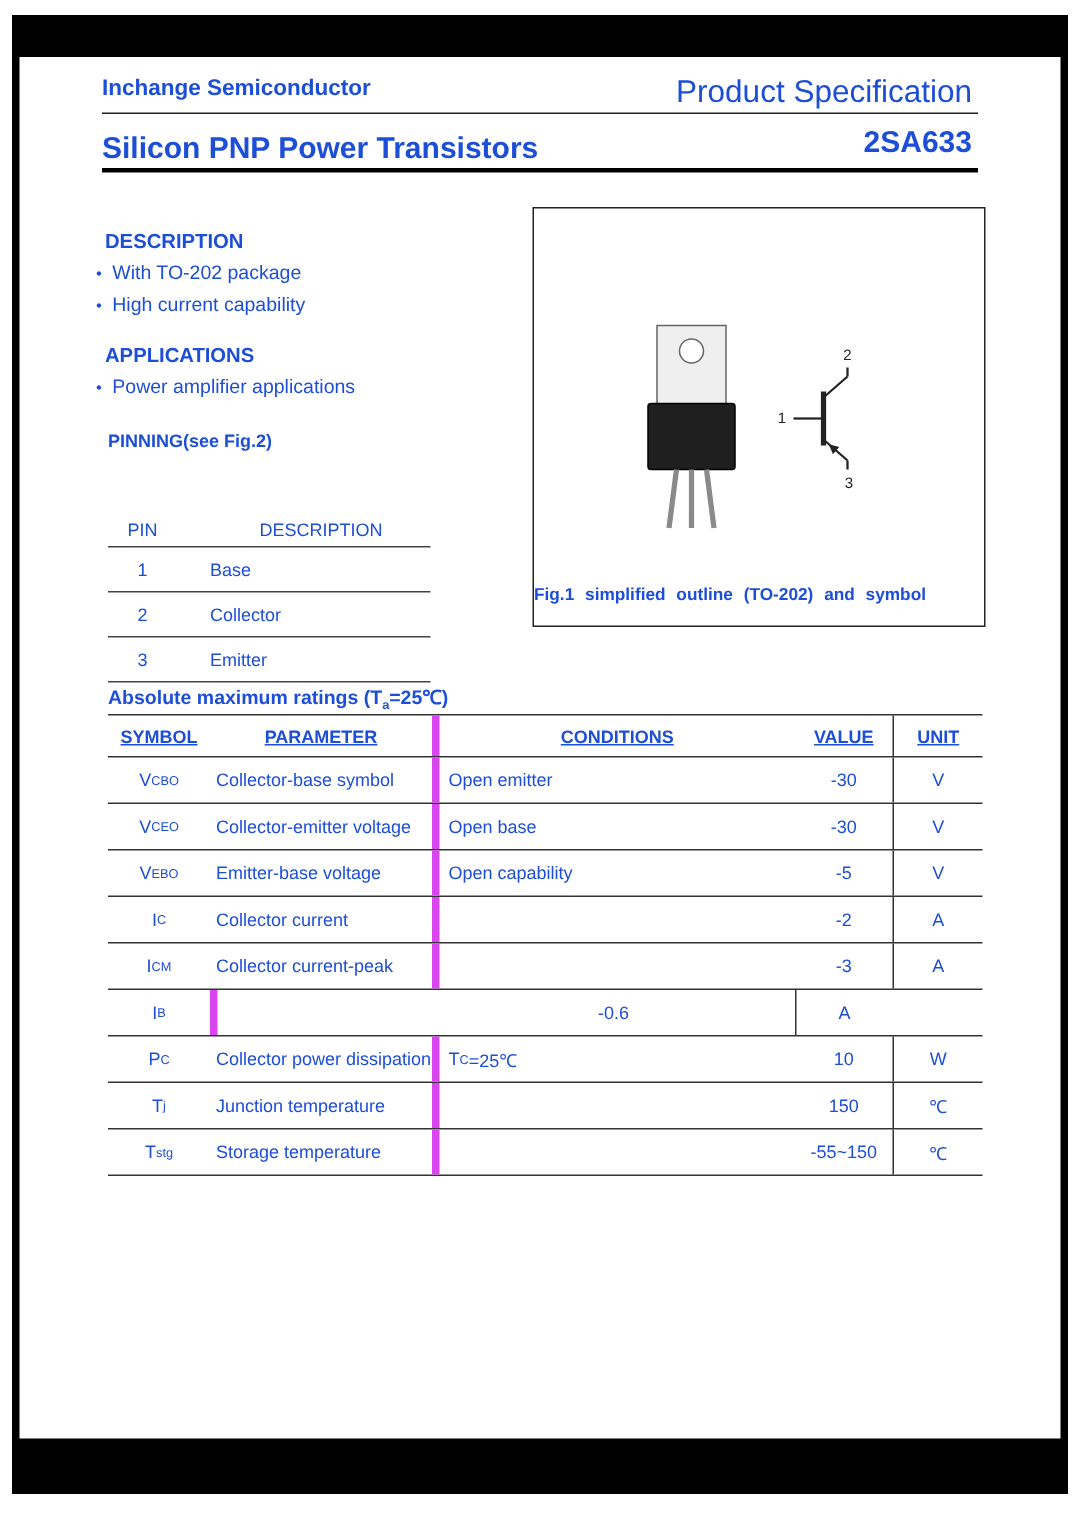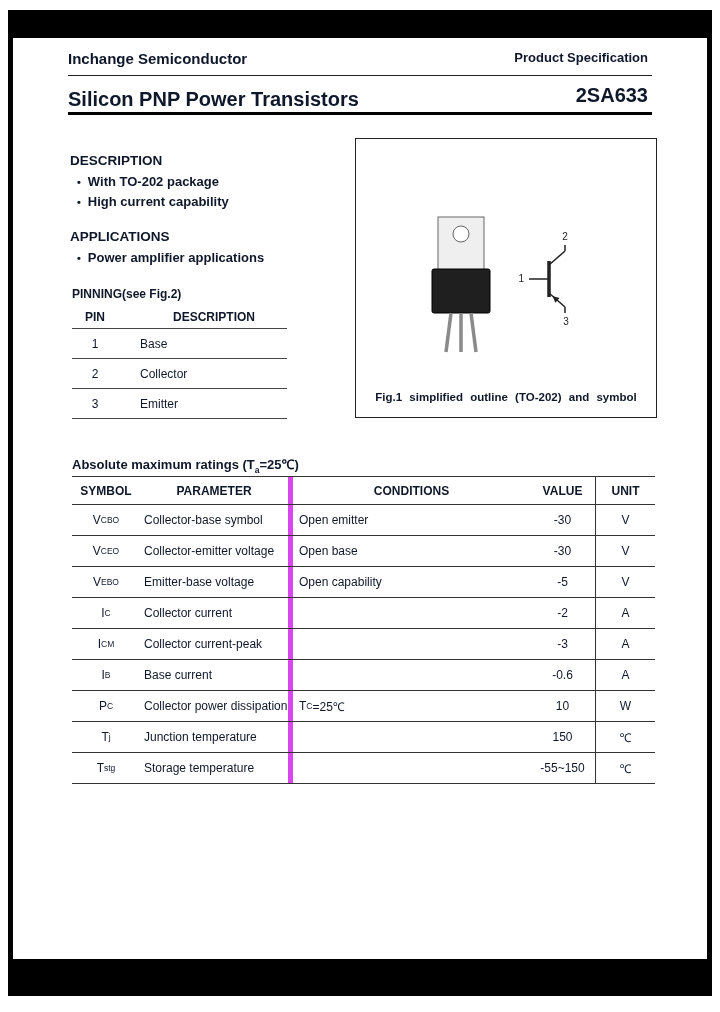--- a/index.html
+++ b/index.html
@@ -1,63 +1,63 @@
 <!DOCTYPE html>
 <html><head>
 <meta charset="utf-8">
 <style>
   html,body { margin:0; padding:0; background:#fff; }
   .page {
     position:relative; width:720px; height:1012px; background:#fff;
-    font-family:"Liberation Sans", sans-serif; color:#0f172a; overflow:hidden;
+    font-family:"Liberation Sans", sans-serif; color:#1d4ed8; overflow:hidden;
   }
   .frame {
     position:absolute; left:8px; top:10px; width:704px; height:986px;
     box-sizing:border-box; border-style:solid; border-color:#000;
     border-width:28px 5px 37px 5px;
   }
   .abs { position:absolute; }
 
   .company   { left:68px; top:50px;  font-size:15px; font-weight:bold; }
-  .doctype   { right:72px; top:50px; font-size:13px; font-weight:bold; }
+  .doctype   { right:72px; top:50px; font-size:21px; font-weight:normal; }
   .rule-thin { left:68px; top:75px;  width:584px; height:1px; background:#222; }
   .title     { left:68px; top:88px;  font-size:20px; font-weight:bold; }
   .partnum   { right:72px; top:84px; font-size:20px; font-weight:bold; }
   .rule-thick{ left:68px; top:112px; width:584px; height:3px; background:#000; }
 
   .sec-head  { font-size:13.5px; font-weight:bold; }
-  .bullet-list { left:77px; font-size:13px;font-weight:bold; }
+  .bullet-list { left:64px; font-size:13px; }
   .bullet-item { line-height:19px; }
   .bullet-item::before { content:"\2022"; margin-right:7px; font-size:11px; }
 
   .pin-head { left:72px; top:287px; font-size:12px; font-weight:bold; }
   .pin-table { left:72px; top:306px; width:215px; font-size:12px; }
   .pin-row { display:grid; grid-template-columns:46px 169px; border-bottom:1px solid #444; }
-  .pin-row.hdr { height:22px; font-weight:bold; }
+  .pin-row.hdr { height:22px; font-weight:normal;margin-top:36px; }
   .pin-row.bdy { height:29px; }
   .pin-row > div { display:flex; align-items:center; }
   .pin-col1 { justify-content:center; }
   .pin-col2 { padding-left:22px; }
   .pin-row.hdr .pin-col2 { padding-left:55px; }
 
   .figure-box {
     left:355px; top:138px; width:302px; height:280px;
     border:1px solid #222; box-sizing:border-box;
   }
   .fig-caption {
     position:absolute; left:0; bottom:14px; width:100%;
-    text-align:center; font-size:11.5px; font-weight:bold; word-spacing:4px;
+    text-align:left; font-size:11.5px; font-weight:bold; word-spacing:4px;
   }
 
   .amr-head-line { left:72px; top:455px; font-size:13px; font-weight:bold; }
   sub.small { font-size:8.5px; line-height:1; }
 
   .amr-table { left:72px; top:476px; width:583px; font-size:12px; }
   .amr-row { display:grid; grid-template-columns:68px 148px 242px 65px 60px; border-bottom:1px solid #333; }
-  .amr-row.hdr { height:27px; border-top:1px solid #333; font-weight:bold; }
+  .amr-row.hdr { height:27px; border-top:1px solid #333; font-weight:bold;text-decoration:underline; }
   .amr-row.bdy { height:30px; }
   .amr-row > div { display:flex; align-items:center; box-sizing:border-box; }
   .c-sym  { justify-content:center; }
   .c-par  { padding-left:4px; }
   .c-cond { padding-left:6px; border-left:5px solid #d946ef; }
   .c-val  { justify-content:center; }
   .c-unit { justify-content:center; border-left:1px solid #333; }
   .amr-row.hdr > div { justify-content:center; padding-left:0; }
 </style>
 </head>
@@ -198,21 +198,20 @@
       <div class="c-cond"></div>
       <div class="c-val">-3</div>
       <div class="c-unit">A</div>
     </div>
 
     <div class="amr-row bdy">
       <div class="c-sym">
           <span>I</span>
           <sub class="small">B</sub>
         </div>
-      <div class="c-par">Base current</div>
       <div class="c-cond"></div>
       <div class="c-val">-0.6</div>
       <div class="c-unit">A</div>
     </div>
 
     <div class="amr-row bdy">
       <div class="c-sym">
           <span>P</span>
           <sub class="small">C</sub>
         </div>

